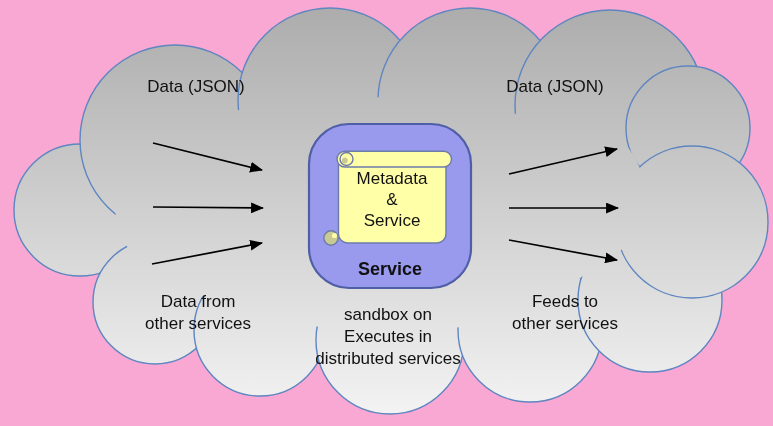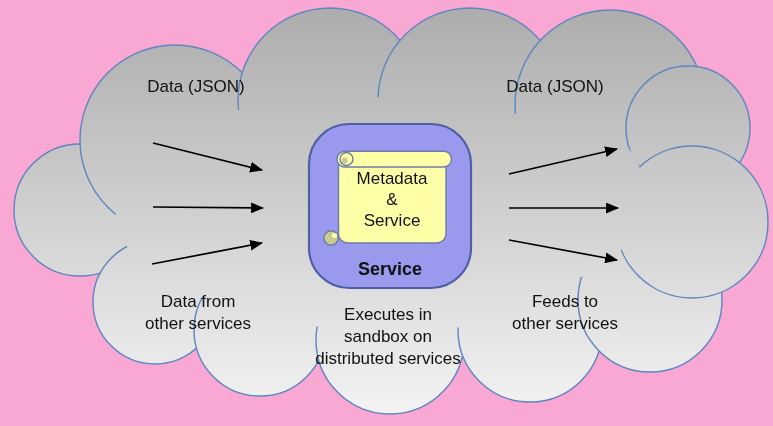--- a/index.html
+++ b/index.html
@@ -89,22 +89,22 @@
   </div>
 
   <div class="lbl service-lbl" style="left:309px; top:259px; width:162px;text-align:center;">Service</div>
 
   <div class="lbl" style="left:98px; top:291px; width:200px;">
     <div>Data from</div>
     <div>other services</div>
   </div>
 
   <div class="lbl" style="left:268px; top:304px; width:240px;">
+    <div>sandbox on</div>
     <div>Executes in</div>
-    <div>sandbox on</div>
     <div>distributed services</div>
   </div>
 
   <div class="lbl" style="left:465px; top:291px; width:200px;">
     <div>Feeds to</div>
     <div>other services</div>
   </div>
 
 </div>
 

